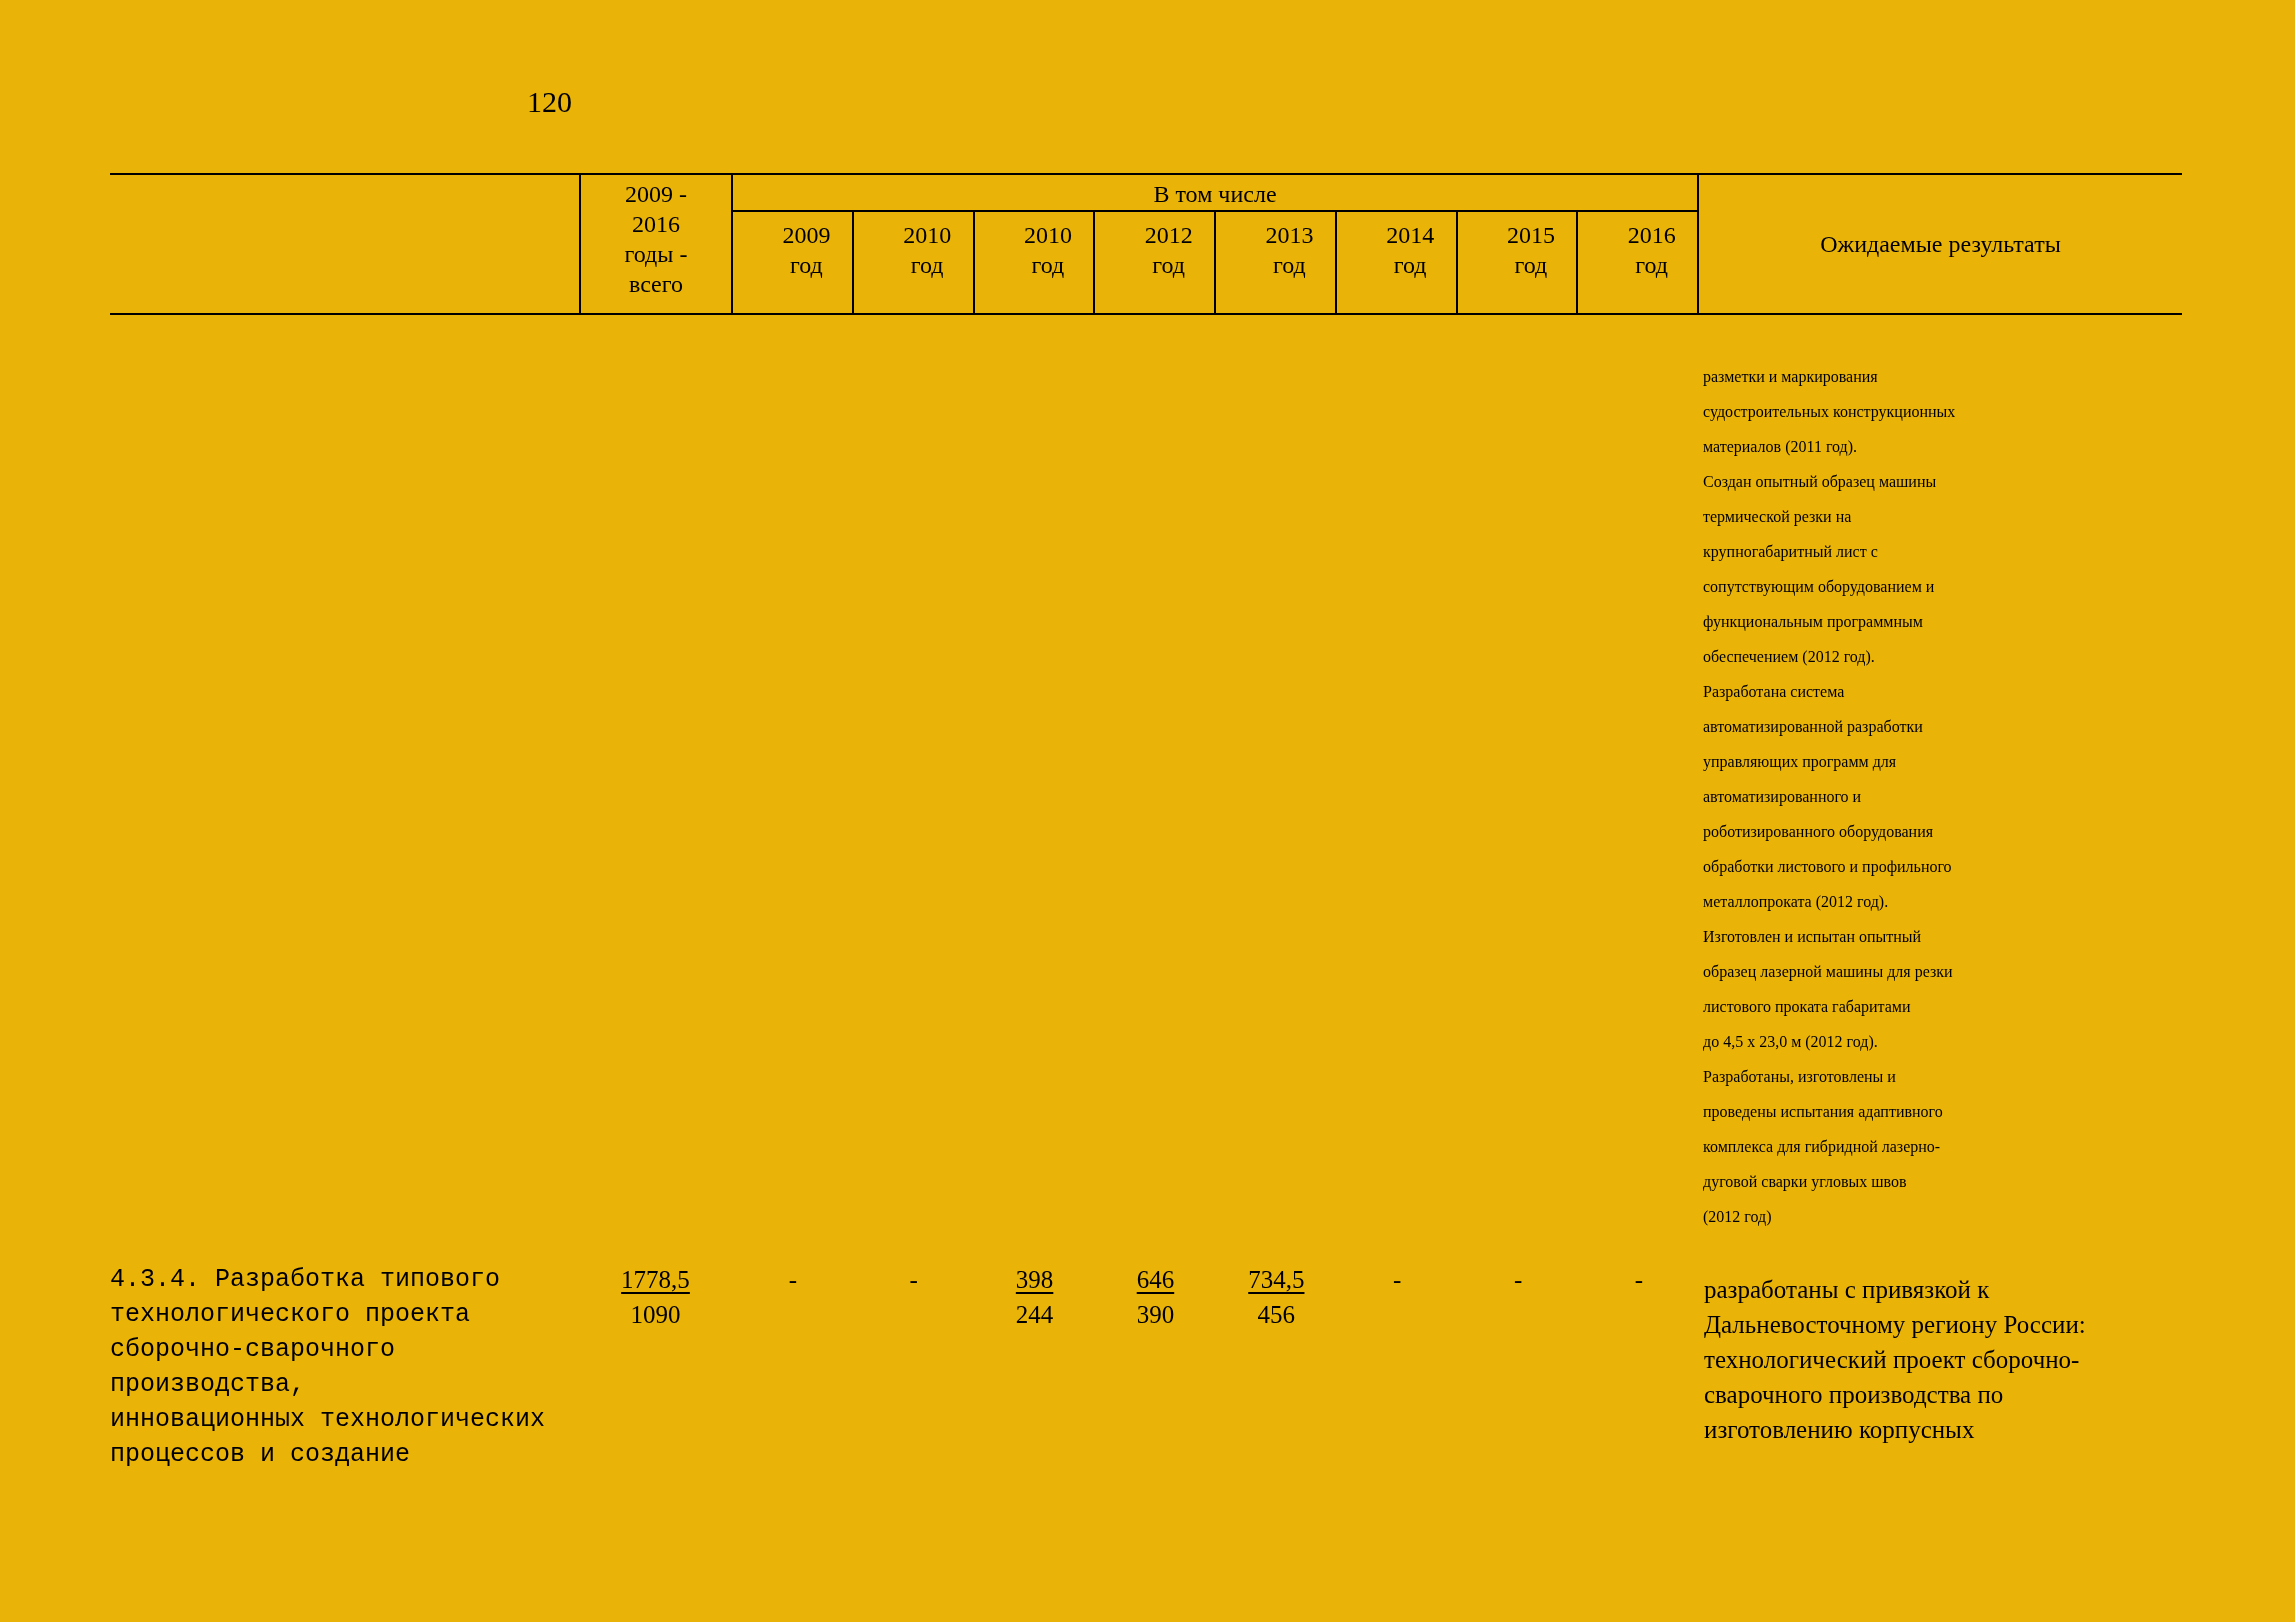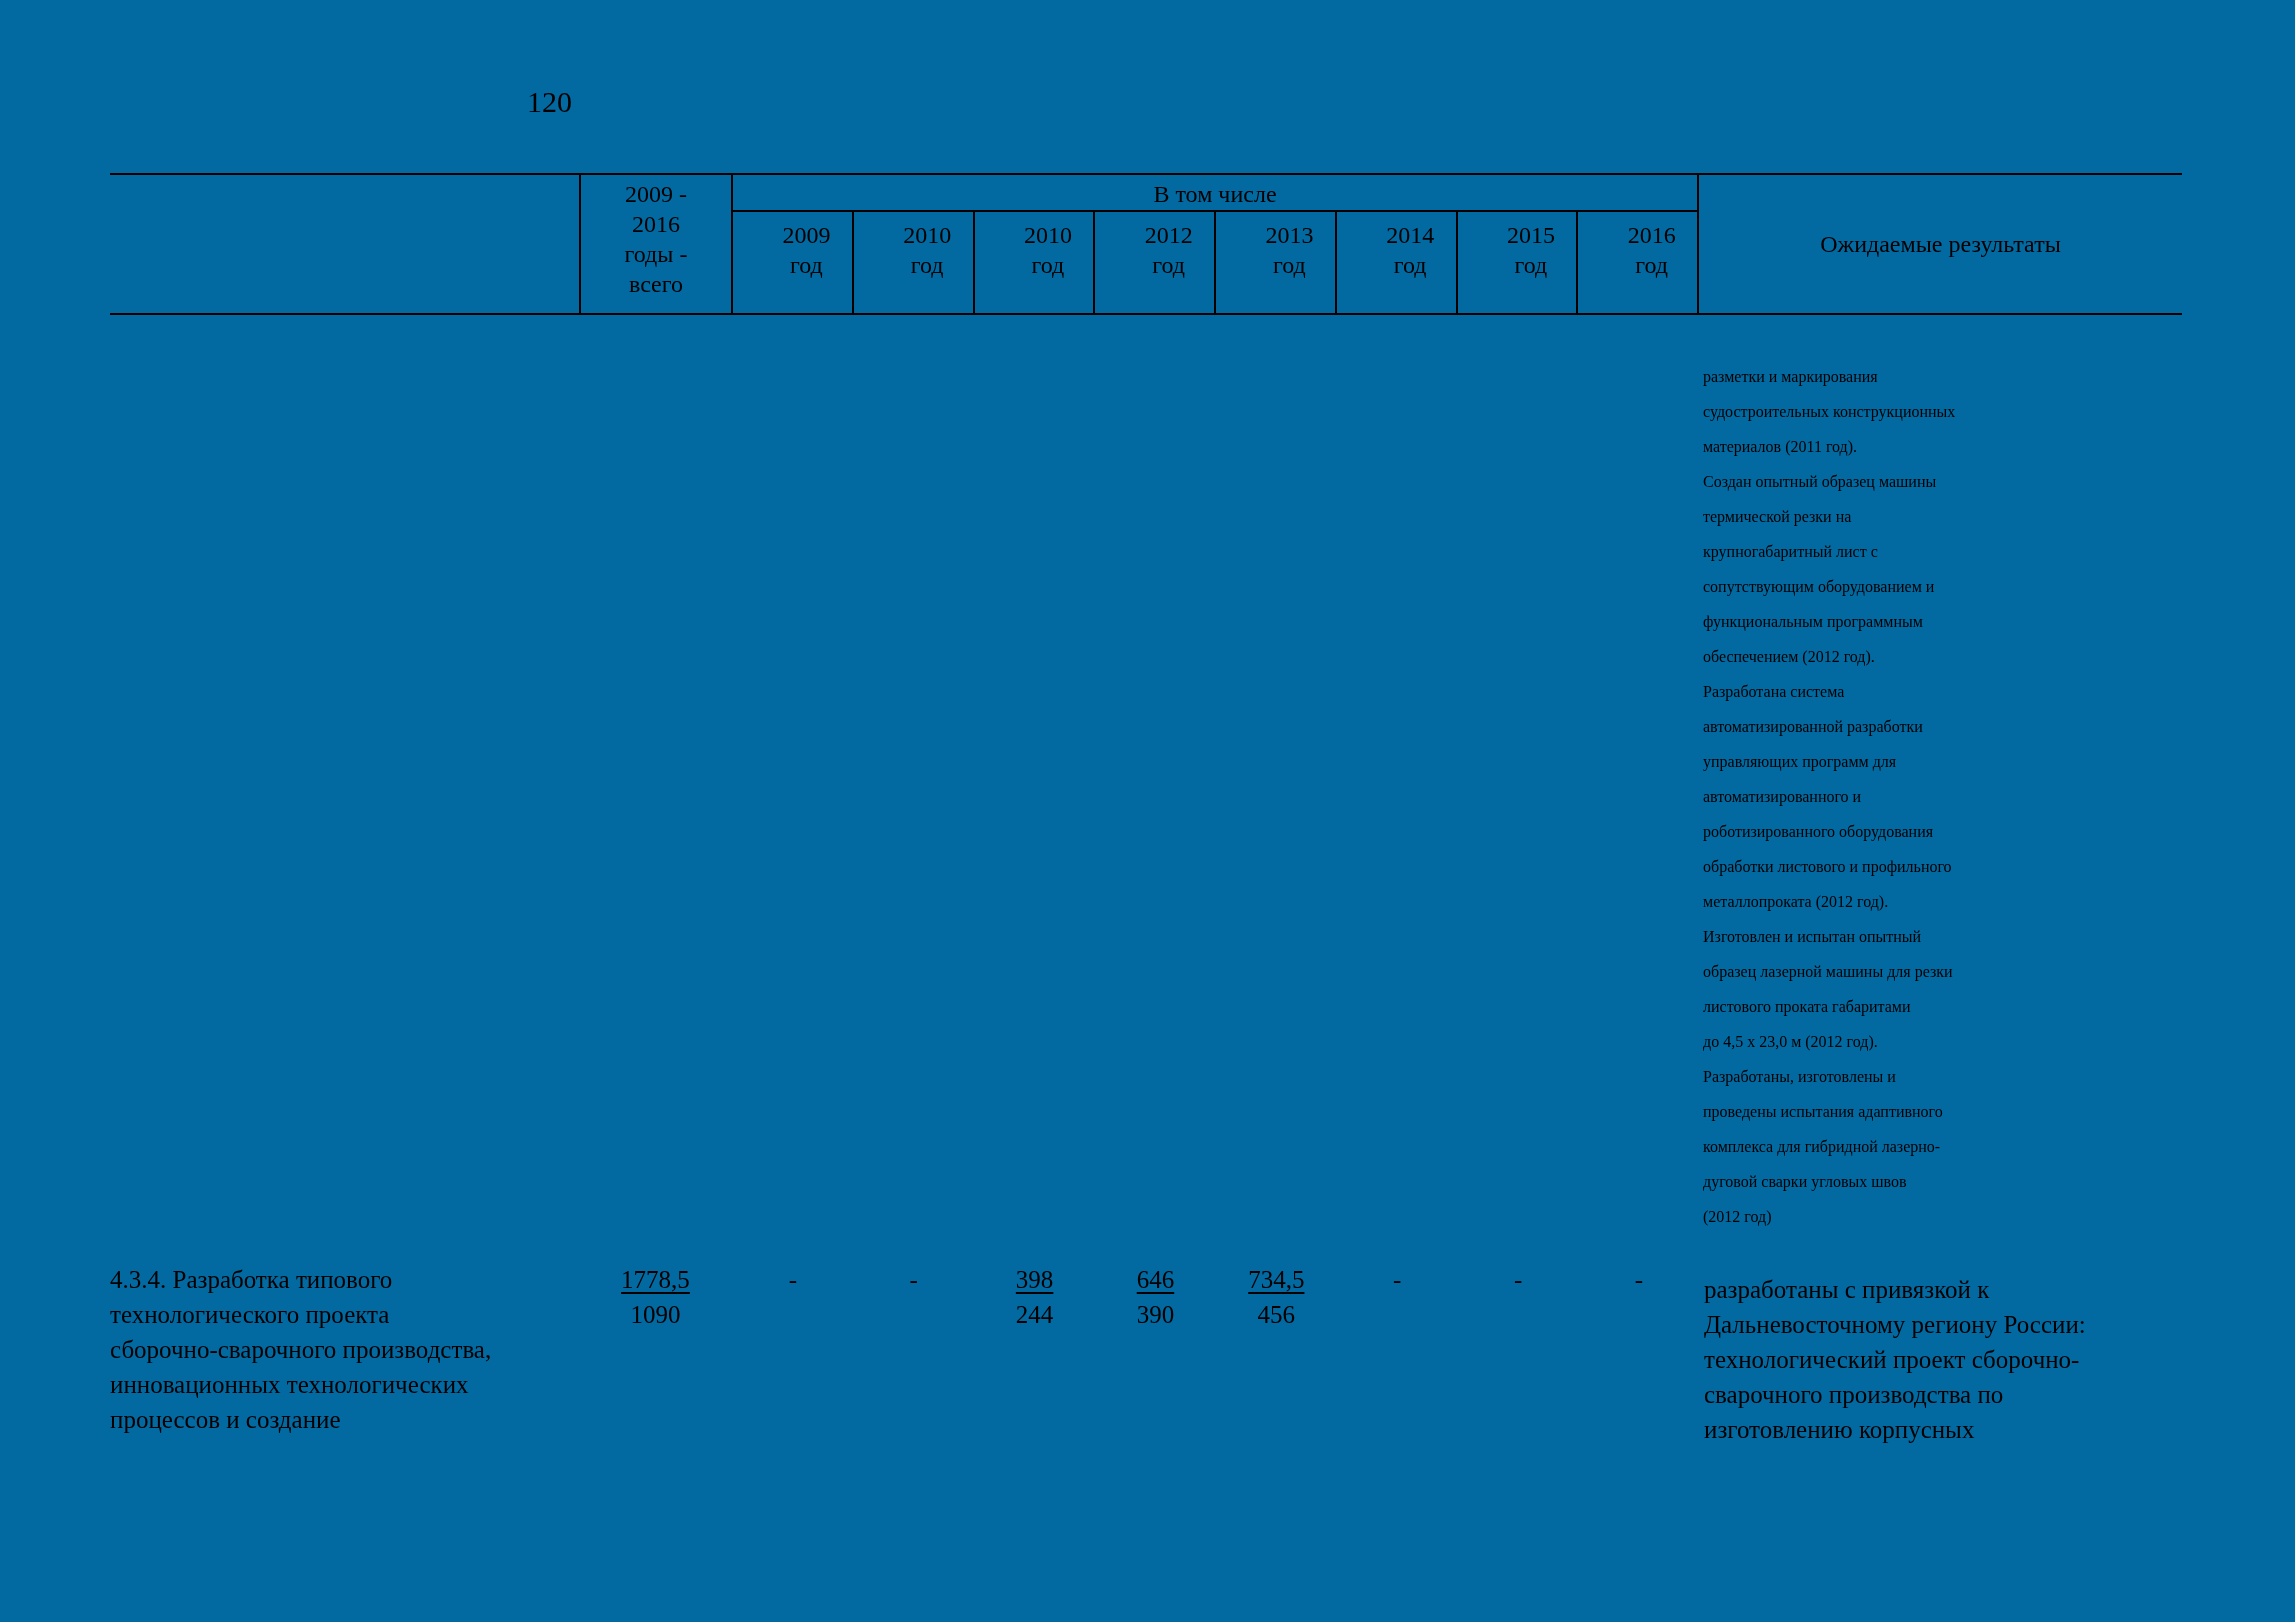--- a/index.html
+++ b/index.html
@@ -4,21 +4,21 @@
 <style>
   html, body {
     margin: 0;
     padding: 0;
     background: #ffffff;
   }
   .page {
     position: relative;
     width: 2295px;
     height: 1622px;
-    background: #0369a1;
+    background: #eab308;
     color: #000000;
     font-family: "Liberation Serif", "DejaVu Serif", serif;
     overflow: hidden;
   }
   .page-number {
     position: absolute;
     top: 85px;
     left: 0;
     width: 1099px;
     text-align: center;
@@ -104,20 +104,21 @@
     width: 2072px;
     display: flex;
     font-size: 25px;
     line-height: 35px;
   }
   .c-name {
     width: 469px;
     box-sizing: border-box;
     padding-right: 13px;
     white-space: pre-line;
+    font-family: Liberation Mono, monospace;
   }
   .c-total {
     width: 154px;
     box-sizing: border-box;
     text-align: center;
   }
   .c-year {
     width: 121px;
     box-sizing: border-box;
     text-align: center;

